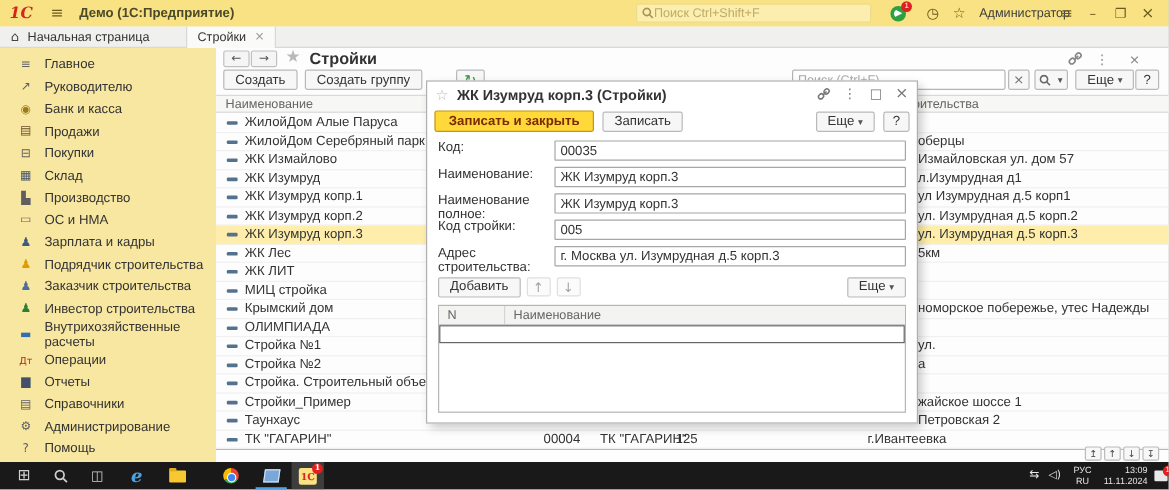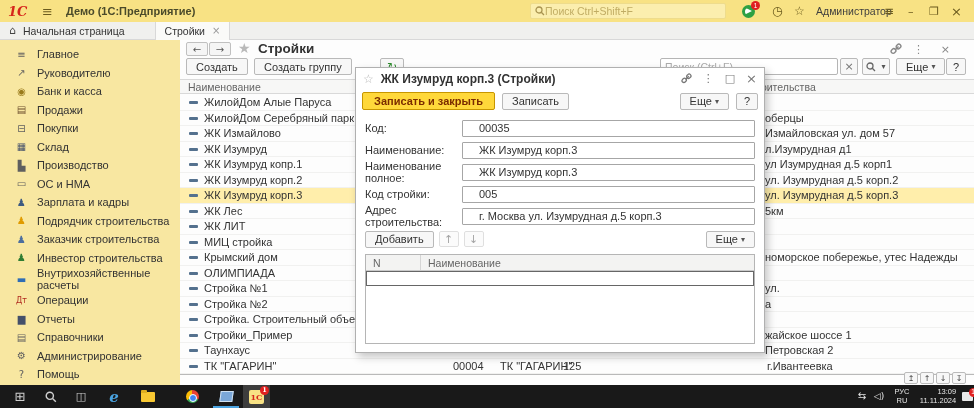--- a/index.html
+++ b/index.html
@@ -68,40 +68,40 @@
   .th-name { position:absolute; left:8px; top:1px; }
   .th-addr { position:absolute; left:532px; top:1px; white-space:nowrap; }
 
   .rows { position:absolute; left:0; top:55px; width:100%; border-bottom:1px solid #b9b9b9; }
   .lrow { position:relative; height:15.5px; border-bottom:1px solid #f1f1f0; }
   .lrow.sel { background:#ffeeab; }
   .dash { position:absolute; left:9px; top:6px; width:9px; height:3px; background:#54718e; border-radius:1px; }
   .rname { position:absolute; left:24px; top:1px; white-space:nowrap; font-size:11px; }
   .raddr { position:absolute; top:1px; white-space:nowrap; font-size:11px; }
   .raddr.frag { left:585px; }
-  .raddr.full { left:543px;margin-left:44px; }
+  .raddr.full { left:543px; }
   .rext { position:absolute; top:1px; font-size:11px; white-space:nowrap; }
   .e0 { left:273px; } .e1 { left:320px; } .e2 { left:383px; }
 
   .pager { position:absolute; right:8px; top:332px; display:flex; gap:2px; }
   .pgbtn { width:14px; height:12px; background:#f7f7f7; border:1px solid #bbb; border-radius:2px; font-size:8px; color:#444; display:flex; align-items:center; justify-content:center; }
 
   
   .dialog { position:absolute; left:355px; top:67px; width:410px; height:286px; background:#fff; border:1px solid #b0b0b0; box-shadow:3px 4px 8px rgba(0,0,0,.22); z-index:10; }
   .dlg-title { display:flex; align-items:center; height:21px; padding:0 7px; }
   .dlg-star { color:#b9b9b9; font-size:12px; }
   .dlg-name { font-weight:bold; font-size:12px; margin-left:7px; color:#333; }
   .dlg-ics { margin-left:auto; display:flex; gap:11px; color:#777; font-size:11px; align-items:center; }
   .dlg-cmd { display:flex; align-items:center; height:24px; padding:0 6px; gap:7px; }
   .btn-primary { background:#ffd83a; border:1px solid #c79600; border-radius:2px; height:18px; padding:0 11px; font-weight:bold; font-size:11px; color:#7a2b00; display:inline-flex; align-items:center; }
   .dlg-cmd .spacer { margin-left:auto; }
   .fields { padding-top:4px; }
-  .frow { display:flex; align-items:center; height:22px; padding:0 9px; }
+  .frow { display:flex; height:22px; padding:0 9px; }
   .frow label { width:97px; flex:0 0 97px; font-size:11px; color:#333; }
-  .frow input { height:17px; border:1px solid #a6a6a6; border-radius:1px; font-size:11px; padding:0 16px; color:#333; outline:none; font-family:inherit; }
+  .frow input { height:17px; border:1px solid #a6a6a6; border-radius:1px; font-size:11px; padding:0 4px; color:#333; outline:none; font-family:inherit; }
   .frow input.wide { flex:1; }
   .frow:nth-child(1) input { width:55px; }
   .frow:nth-child(4) input { width:60px; }
   .dlg-add { display:flex; align-items:center; height:24px; padding:0 9px; gap:5px; }
   .arrbtn { width:20px; height:16px; opacity:.45; padding:0; }
   .dlg-add .spacer { margin-left:auto; }
   .dlg-table { position:absolute; left:9px; right:9px; top:186px; bottom:8px; border:1px solid #b5b5b5; }
   .dt-head { display:flex; height:16px; background:#f3f3f2; border-bottom:1px solid #c9c9c9; font-size:10.5px; color:#666; align-items:center; }
   .dt-n { width:55px; flex:0 0 55px; padding-left:7px; border-right:1px solid #d5d5d5; height:100%; display:flex; align-items:center; }
   .dt-name { padding-left:7px; }

